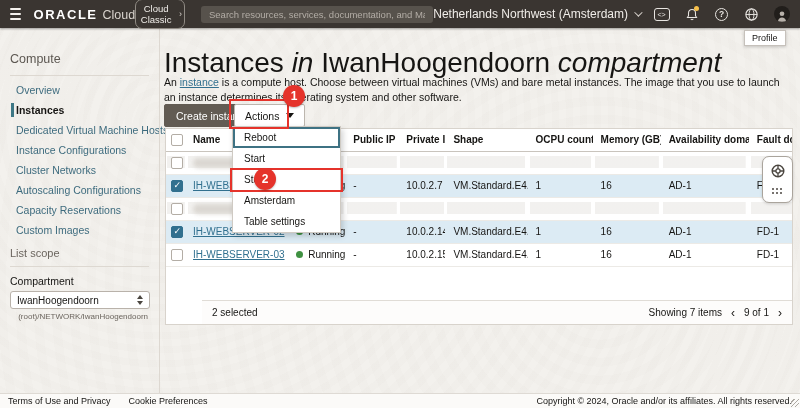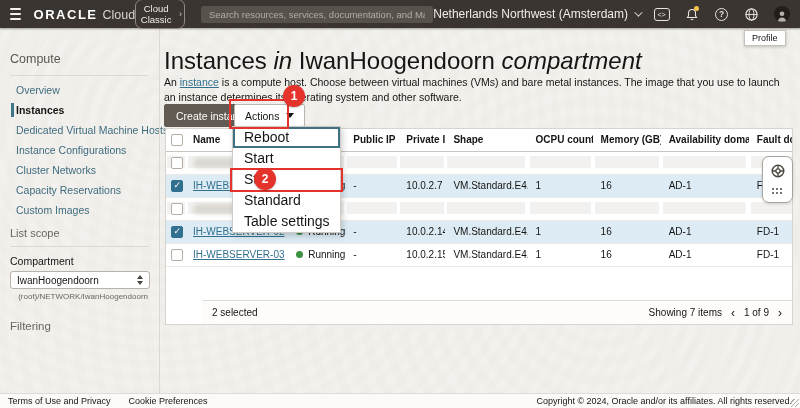--- a/index.html
+++ b/index.html
@@ -68,21 +68,21 @@
     margin:4px 0 0 10px; width:140px; height:18px; background:#fff; border:1px solid #b9b2aa; border-radius:3px;
     display:flex; align-items:center; padding:0 6px; cursor:pointer;
   }
   .comp-select .val { font-size:10px; color:#161513; flex:1; white-space:nowrap; overflow:hidden; }
   .stepper { display:flex; flex-direction:column; gap:2px; align-items:center; }
   .tri-up { width:0; height:0; border-left:3.5px solid transparent; border-right:3.5px solid transparent; border-bottom:4px solid #4a453f; }
   .tri-down { width:0; height:0; border-left:3.5px solid transparent; border-right:3.5px solid transparent; border-top:4px solid #4a453f; }
   .comp-path { margin:3px 10px 0 2px; width:146px; font-size:8px; color:#6b655e; text-align:right; word-break:break-all; line-height:1.3; }
   .filtering-label { margin:18px 0 0 10px; font-size:11.5px; color:#6b655e; }
   
-  .page-title { position:absolute; left:164px; top:47px; font-size:24px; font-weight:400; color:#161513; white-space:nowrap; }
+  .page-title { position:absolute; left:164px; top:47px; font-size:28px; font-weight:400; color:#161513; white-space:nowrap; }
   .page-title .it { font-style:italic; }
   .page-desc { position:absolute; left:164px; top:75px; width:624px; font-size:10.5px; line-height:1.45; color:#161513; }
   a.link, .link { color:#31708f; text-decoration:underline; cursor:pointer; }
   .btn-create {
     position:absolute; left:164px; top:104px; height:23px; padding:0 11px; background:#625b53; color:#fff;
     border:1px solid #625b53; border-radius:2px; font-size:10.5px; font-family:inherit; cursor:pointer;
   }
   .btn-actions {
     position:absolute; left:234px; top:104px; height:23px; padding:0 10px; background:#fff; color:#161513;
     border:1px solid #bcb6ae; border-radius:2px; font-size:10.5px; font-family:inherit; cursor:pointer;
@@ -109,21 +109,21 @@
     margin-top:auto; height:24px; border-top:1px solid #e0dcd6; background:#fdfcfb;
     display:flex; align-items:center; padding:0 10px; font-size:10px; color:#161513;margin-left:36px;
   }
   .card-footer .right { margin-left:auto; display:flex; align-items:center; gap:9px; }
   .pg-chev { font-size:12px; color:#161513; cursor:pointer; line-height:1; }
   
   .menu {
     position:absolute; left:232px; top:126px; width:109px; background:#fff; border:1px solid #cfcac3;
     box-shadow:2px 3px 6px rgba(0,0,0,.18); z-index:20;
   }
-  .menu-item { height:21px; line-height:21px; padding-left:11px; font-size:14px; color:#161513; cursor:pointer; background:#fff; }
+  .menu-item { height:21px; line-height:21px; padding-left:11px; font-size:10px; color:#161513; cursor:pointer; background:#fff; }
   .menu-item.focused { outline:2px solid #3e7283; outline-offset:-2px; }
   
   .ann { position:absolute; z-index:30; pointer-events:none; }
   .ann-rect { border:2.5px solid #e5332b; }
   .ann-rect-actions { left:229px; top:99px; width:60px; height:30px; }
   .ann-rect-stop { left:230px; top:168px; width:113px; height:24px; }
   .ann-badge {
     width:22px; height:22px; border-radius:50%; background:#e5332b; color:#fff; font-size:12px; font-weight:bold;
     display:flex; align-items:center; justify-content:center; box-shadow:0 1px 2px rgba(0,0,0,.25);
   }
@@ -210,35 +210,35 @@
 
   <aside class="sidebar">
     <div class="side-title">Compute</div>
     <div class="side-divider"></div>
     <nav>
         <div class="side-item">Overview</div>
         <div class="side-item active">Instances</div>
         <div class="side-item">Dedicated Virtual Machine Hosts</div>
         <div class="side-item">Instance Configurations</div>
         <div class="side-item">Cluster Networks</div>
+        <div class="side-item">Autoscaling Configurations</div>
         <div class="side-item">Capacity Reservations</div>
         <div class="side-item">Custom Images</div>
       </nav>
     <div class="scope-label">List scope</div>
     <div class="side-divider2"></div>
     <div class="comp-label">Compartment</div>
     <div class="comp-select">
       <span class="val">IwanHoogendoorn</span>
       <span class="stepper">
           <i class="tri-up"></i>
           <i class="tri-down"></i>
         </span>
     </div>
     <div class="comp-path">(root)/NETWORK/IwanHoogendoorn</div>
-    <div class="filtering-label">Filtering</div>
   </aside>
   <div class="vdivider"></div>
 
   <h1 class="page-title"><span>Instances </span><span class="it">in </span><span>IwanHoogendoorn </span><span class="it">compartment</span></h1>
   <p class="page-desc"><span>An </span><span class="link">instance</span><span> is a compute host. Choose between virtual machines (VMs) and bare metal instances. The image that you use to launch an instance determines its operating system and other software.</span></p>
 
   <button class="btn-create">Create instance</button>
   <button class="btn-actions">
     <span>Actions</span>
     <span class="caret-down"></span>
@@ -349,31 +349,31 @@
             <td>AD-1</td>
             <td>FD-1</td>
           </tr>
         </tbody>
     </table>
     <div class="card-footer">
       <span>2 selected</span>
       <span class="right">
         <span>Showing 7 items</span>
         <span class="pg-chev">‹</span>
-        <span>1 of 9</span>
+        <span>9 of 1</span>
         <span class="pg-chev">›</span>
       </span>
     </div>
   </div>
 
   <div class="menu" id="actions-menu">
       <div class="menu-item focused">Reboot</div>
       <div class="menu-item">Start</div>
       <div class="menu-item">Stop</div>
-      <div class="menu-item">Standard</div>
+      <div class="menu-item">Amsterdam</div>
       <div class="menu-item">Table settings</div>
     </div>
 
   <div class="ann ann-rect ann-rect-actions"></div>
   <div class="ann ann-rect ann-rect-stop"></div>
   <div class="ann ann-badge ann-badge-1">1</div>
   <div class="ann ann-badge ann-badge-2">2</div>
 
   <div class="float-widget">
     <span>

